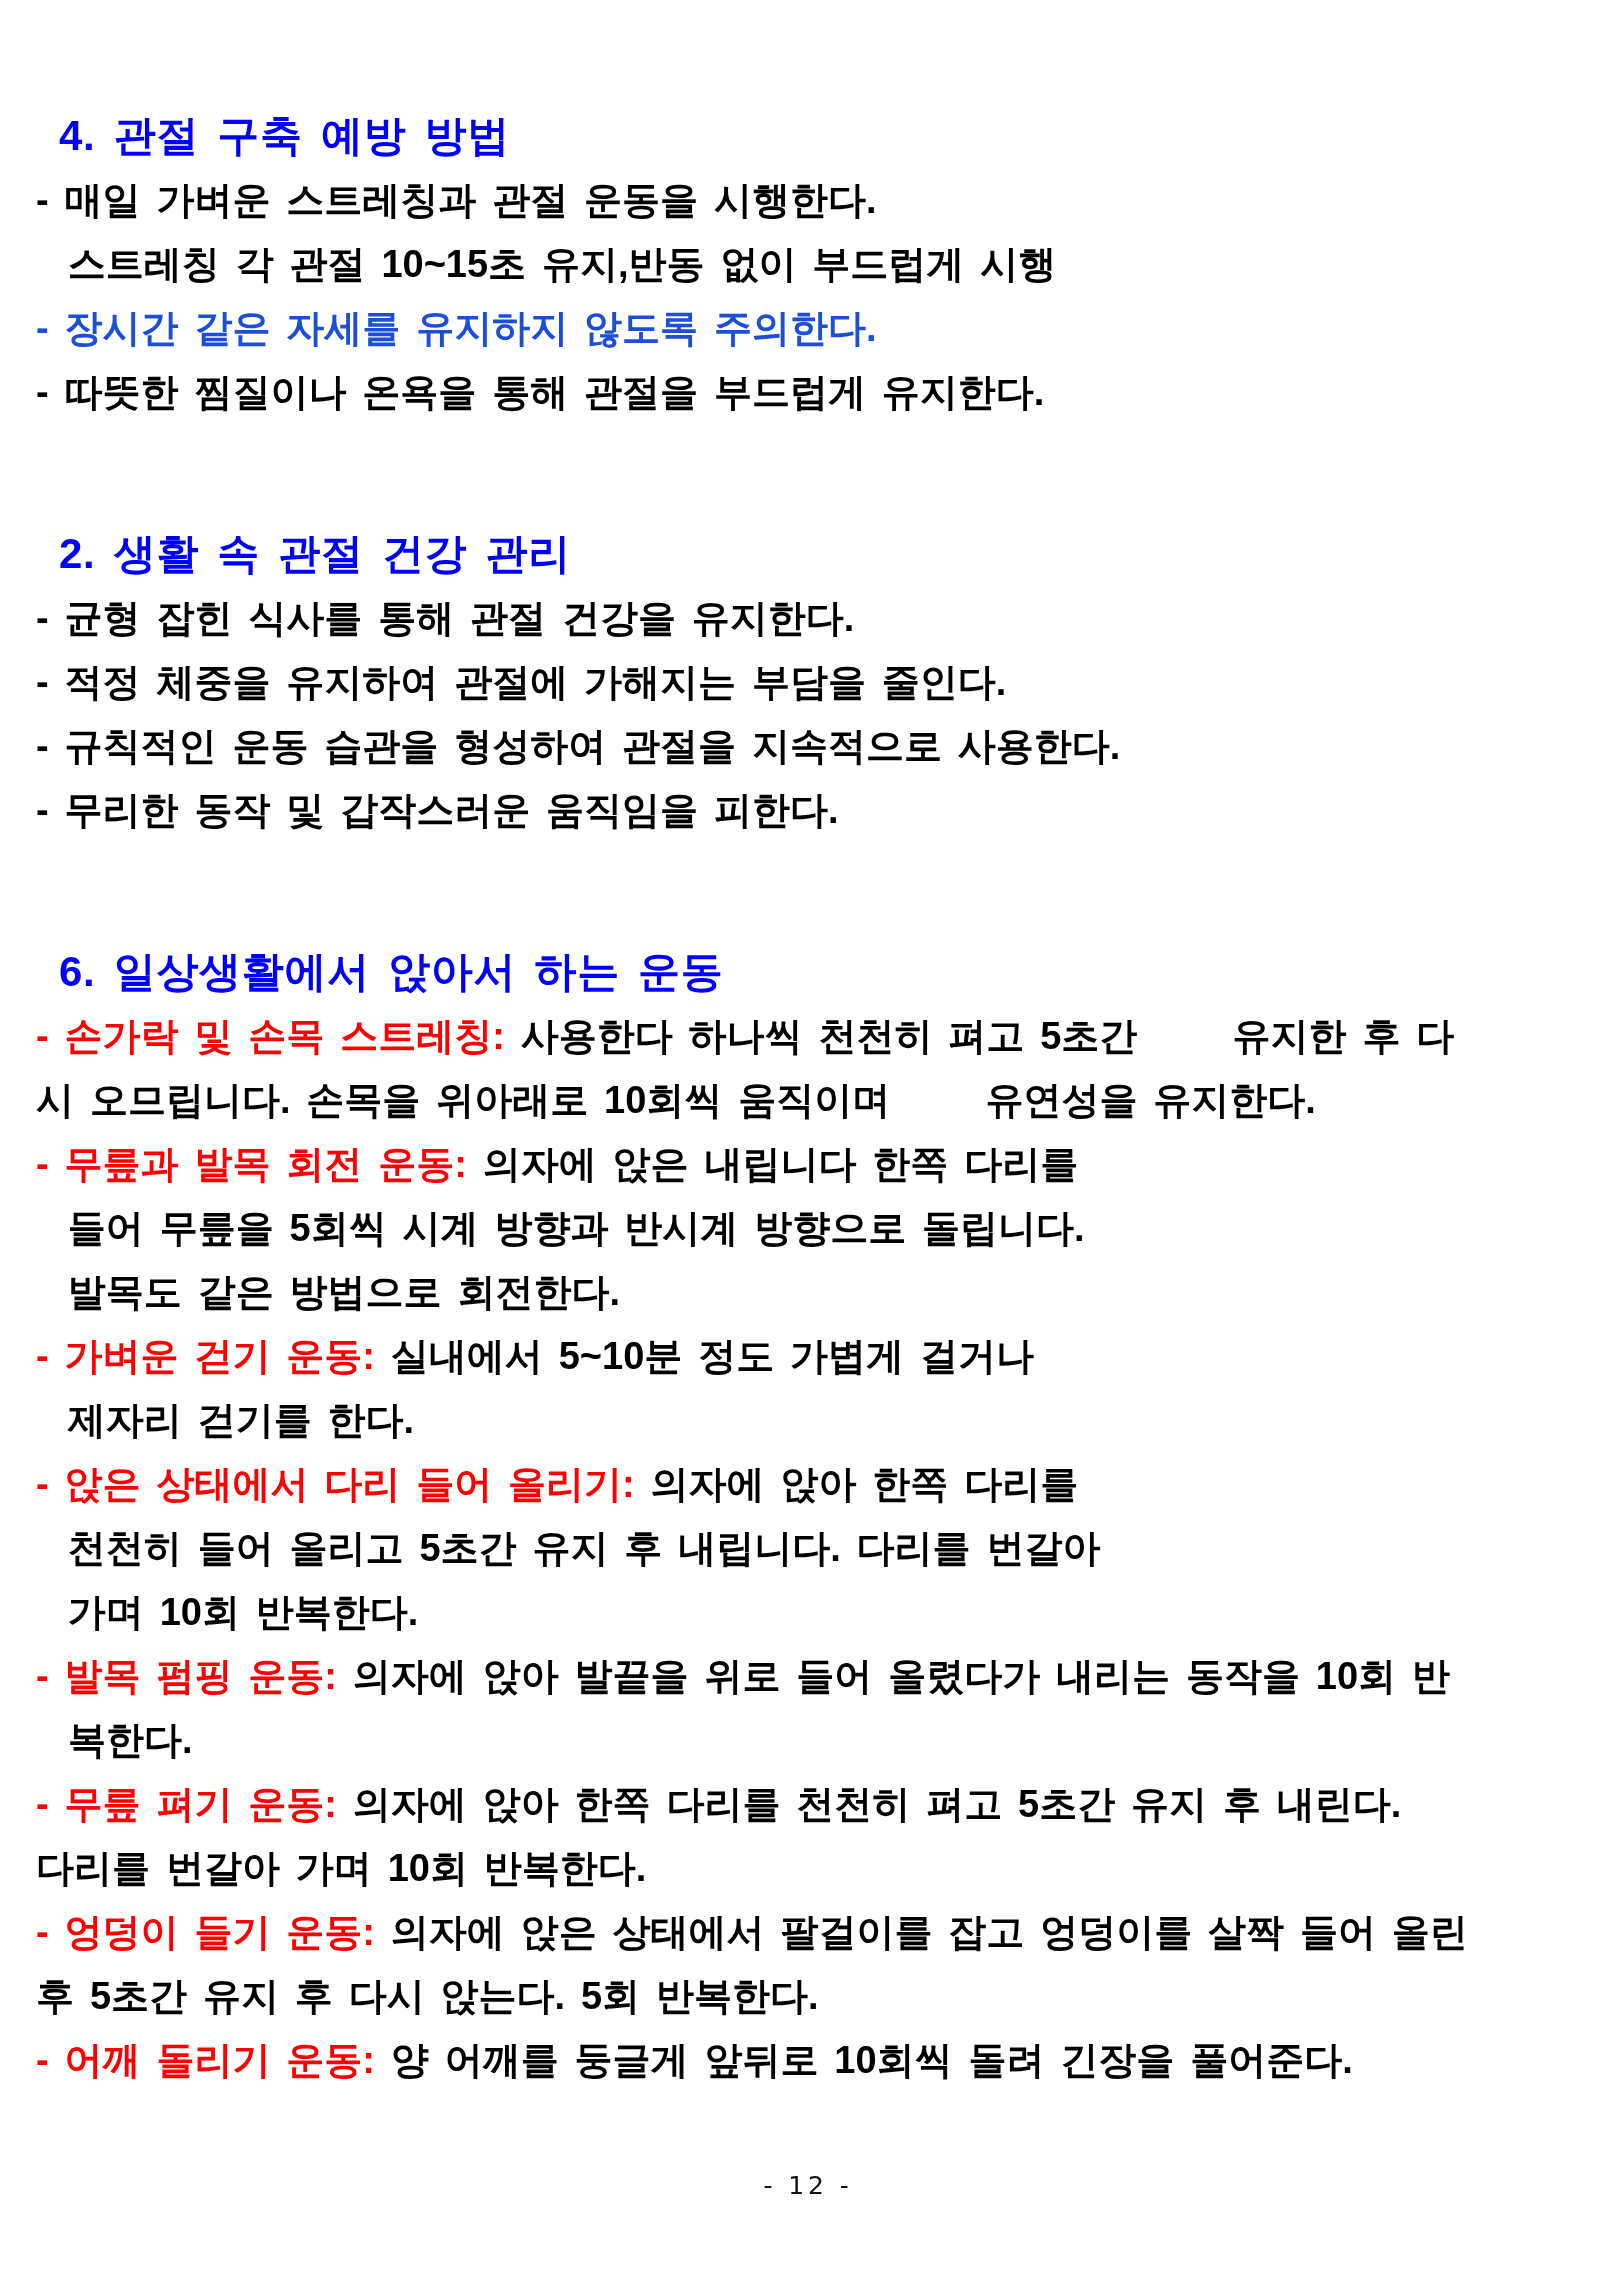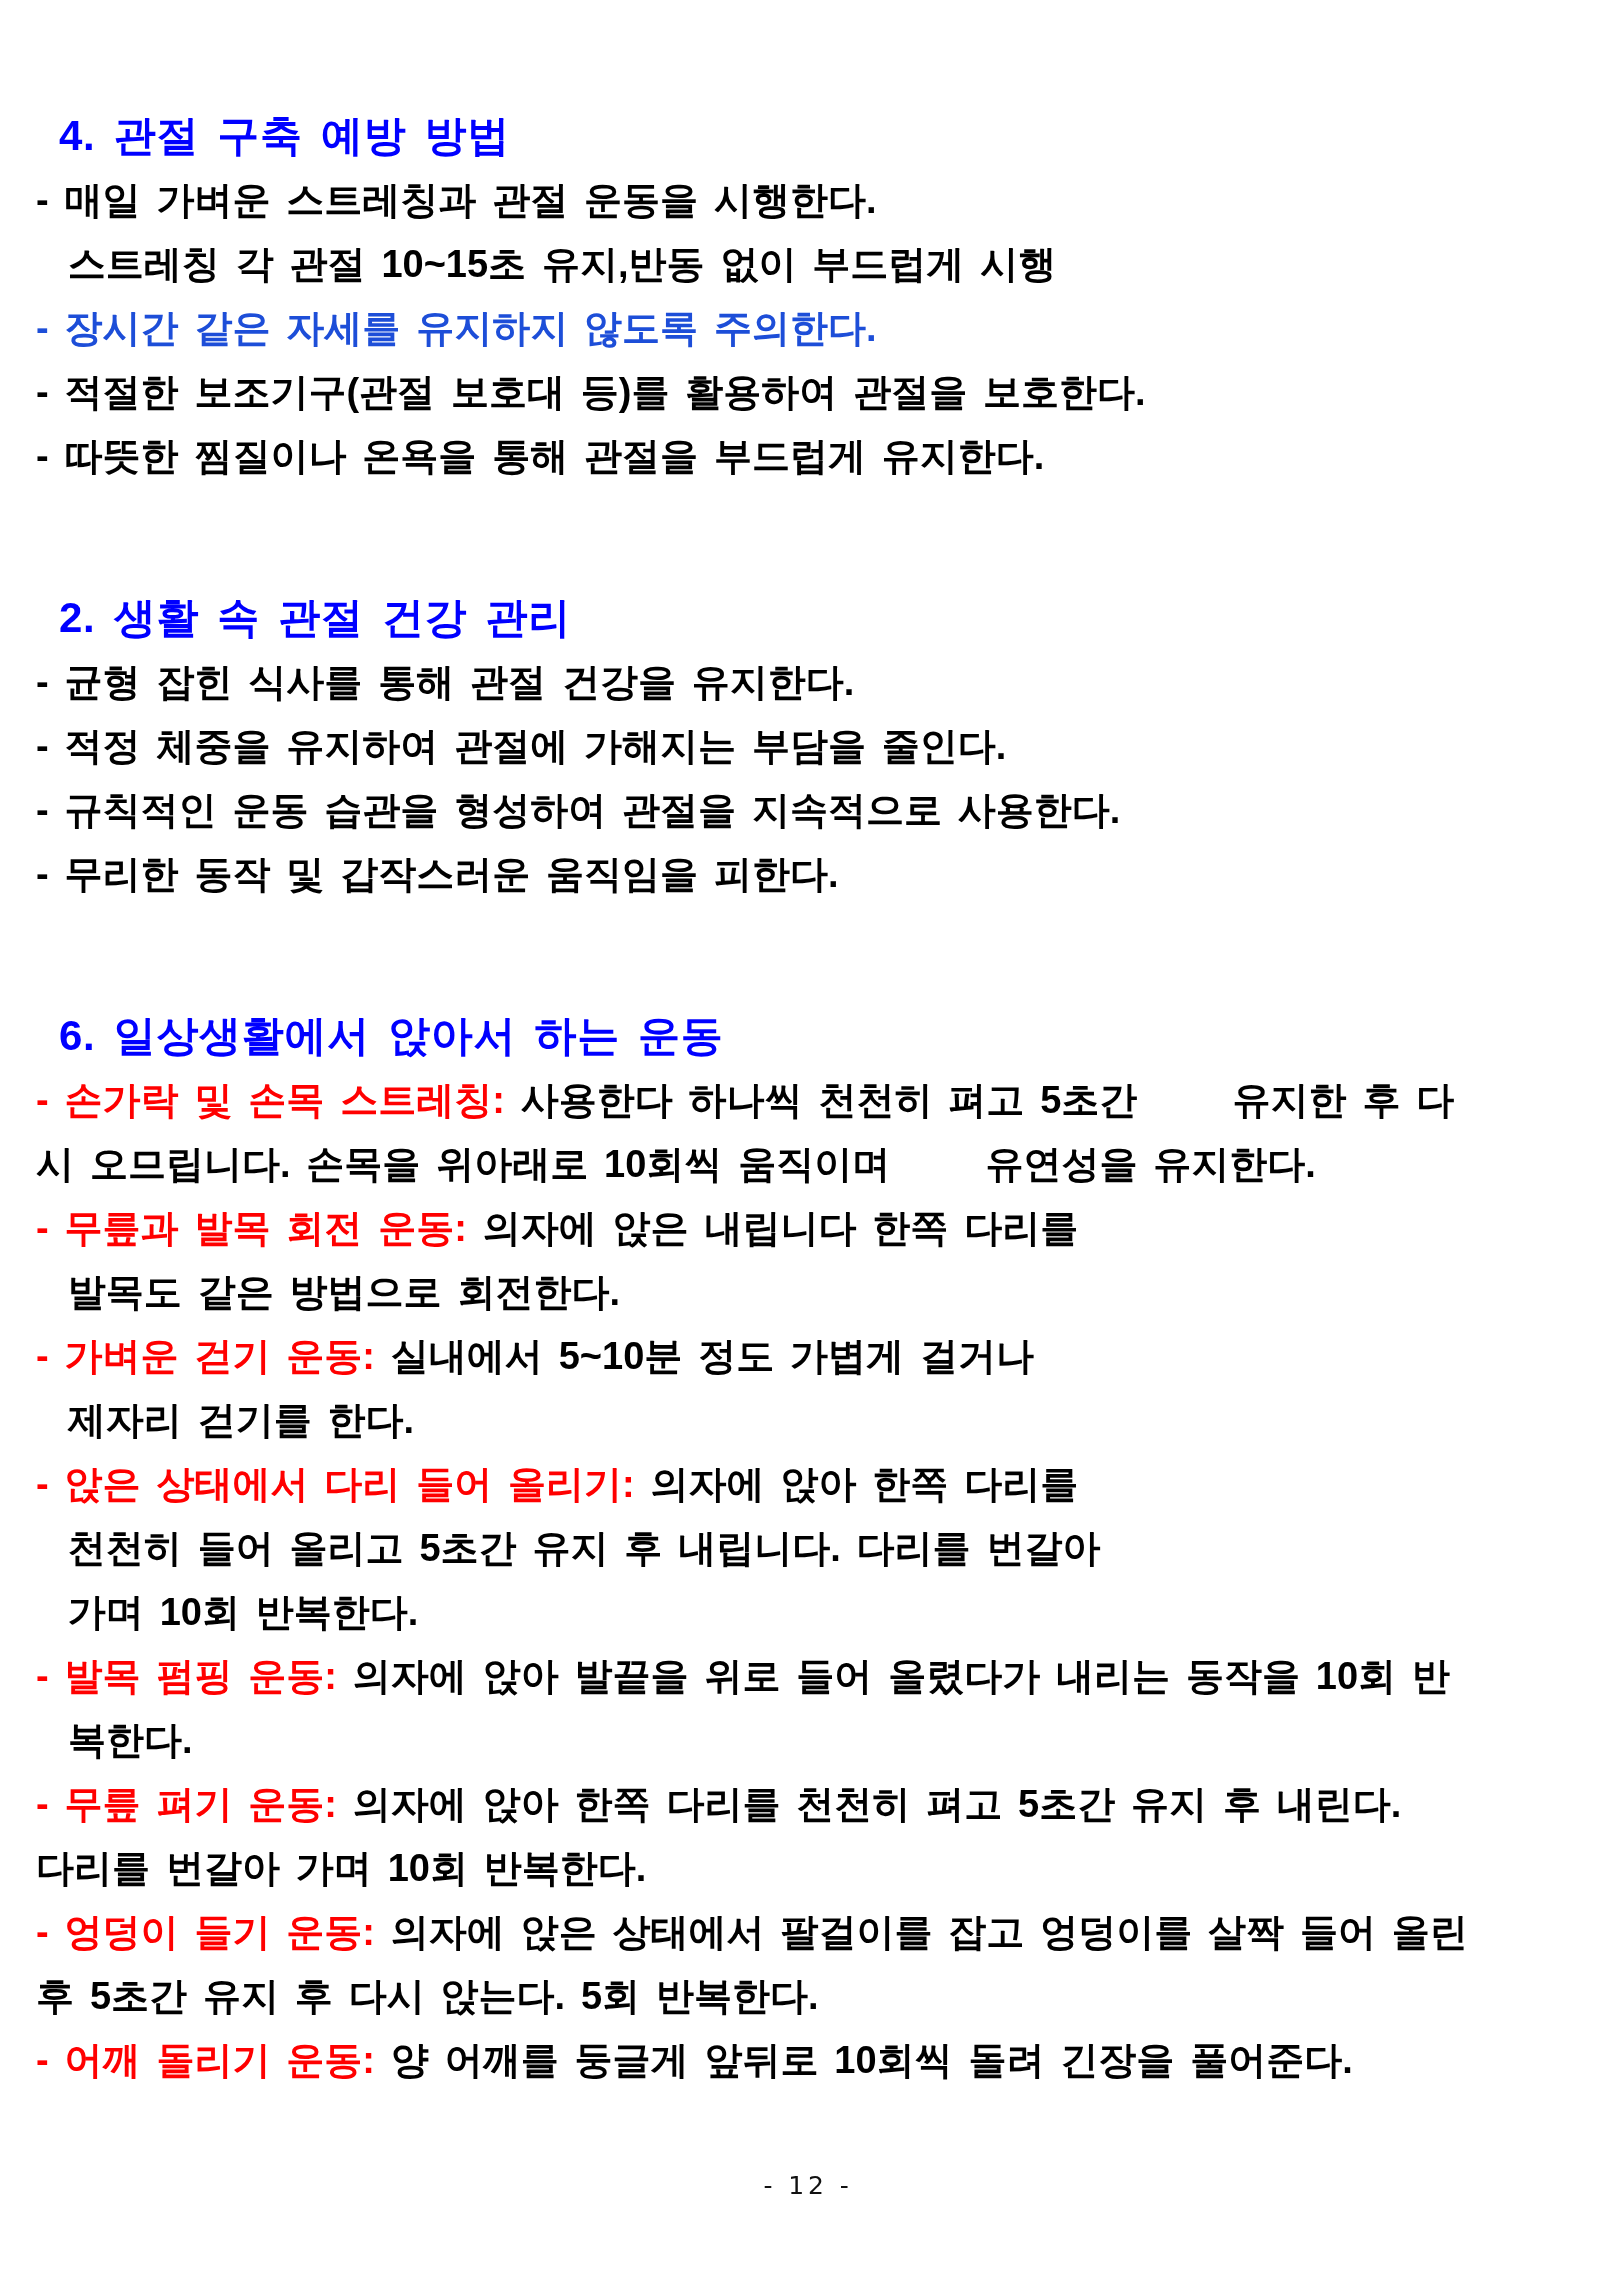--- a/index.html
+++ b/index.html
@@ -54,35 +54,35 @@
 </head>
 <body>
 
 <div class="page">
   <div id="content">
       <section class="doc-section">
         <div class="heading" style="color: rgb(0, 0, 255);">4. 관절 구축 예방 방법</div>
         <div class="line"><span style="color: rgb(0, 0, 0);">- 매일 가벼운 스트레칭과 관절 운동을 시행한다.</span></div>
         <div class="line"><span style="color: rgb(0, 0, 0);">  스트레칭 각 관절 10~15초 유지,반동 없이 부드럽게 시행</span></div>
         <div class="line"><span style="color: #1d4ed8;">- 장시간 같은 자세를 유지하지 않도록 주의한다.</span></div>
-        <div class="line"><span style="color: rgb(0, 0, 0);">- 적절한 보조기구(관절 보호대 등)를 활용하여 관절을 보호한다.</span></div>
         <div class="line"><span style="color: rgb(0, 0, 0);">- 따뜻한 찜질이나 온욕을 통해 관절을 부드럽게 유지한다.</span></div>
       </section>
       <section class="doc-section">
         <div class="heading" style="color: rgb(0, 0, 255);">2. 생활 속 관절 건강 관리</div>
         <div class="line"><span style="color: rgb(0, 0, 0);">- 균형 잡힌 식사를 통해 관절 건강을 유지한다.</span></div>
         <div class="line"><span style="color: rgb(0, 0, 0);">- 적정 체중을 유지하여 관절에 가해지는 부담을 줄인다.</span></div>
         <div class="line"><span style="color: rgb(0, 0, 0);">- 규칙적인 운동 습관을 형성하여 관절을 지속적으로 사용한다.</span></div>
         <div class="line"><span style="color: rgb(0, 0, 0);">- 무리한 동작 및 갑작스러운 움직임을 피한다.</span></div>
       </section>
       <section class="doc-section">
         <div class="heading" style="color: rgb(0, 0, 255);">6. 일상생활에서 앉아서 하는 운동</div>
         <div class="line"><span style="color: rgb(255, 0, 0);">- 손가락 및 손목 스트레칭:</span><span style="color: rgb(0, 0, 0);"> 사용한다 하나씩 천천히 펴고 5초간      유지한 후 다</span></div>
         <div class="line"><span style="color: rgb(0, 0, 0);">시 오므립니다. 손목을 위아래로 10회씩 움직이며      유연성을 유지한다.</span></div>
         <div class="line"><span style="color: rgb(255, 0, 0);">- 무릎과 발목 회전 운동:</span><span style="color: rgb(0, 0, 0);"> 의자에 앉은 내립니다 한쪽 다리를</span></div>
+        <div class="line"><span style="color: rgb(0, 0, 0);">  들어 무릎을 5회씩 시계 방향과 반시계 방향으로 돌립니다.</span></div>
         <div class="line"><span style="color: rgb(0, 0, 0);">  발목도 같은 방법으로 회전한다.</span></div>
         <div class="line"><span style="color: rgb(255, 0, 0);">- 가벼운 걷기 운동:</span><span style="color: rgb(0, 0, 0);"> 실내에서 5~10분 정도 가볍게 걸거나</span></div>
         <div class="line"><span style="color: rgb(0, 0, 0);">  제자리 걷기를 한다.</span></div>
         <div class="line"><span style="color: rgb(255, 0, 0);">- 앉은 상태에서 다리 들어 올리기:</span><span style="color: rgb(0, 0, 0);"> 의자에 앉아 한쪽 다리를</span></div>
         <div class="line"><span style="color: rgb(0, 0, 0);">  천천히 들어 올리고 5초간 유지 후 내립니다. 다리를 번갈아</span></div>
         <div class="line"><span style="color: rgb(0, 0, 0);">  가며 10회 반복한다.</span></div>
         <div class="line"><span style="color: rgb(255, 0, 0);">- 발목 펌핑 운동:</span><span style="color: rgb(0, 0, 0);"> 의자에 앉아 발끝을 위로 들어 올렸다가 내리는 동작을 10회 반</span></div>
         <div class="line"><span style="color: rgb(0, 0, 0); margin-left: 32px;">복한다.</span></div>
         <div class="line"><span style="color: rgb(255, 0, 0);">- 무릎 펴기 운동:</span><span style="color: rgb(0, 0, 0);"> 의자에 앉아 한쪽 다리를 천천히 펴고 5초간 유지 후 내린다.</span></div>
         <div class="line"><span style="color: rgb(0, 0, 0);">다리를 번갈아 가며 10회 반복한다.</span></div>

